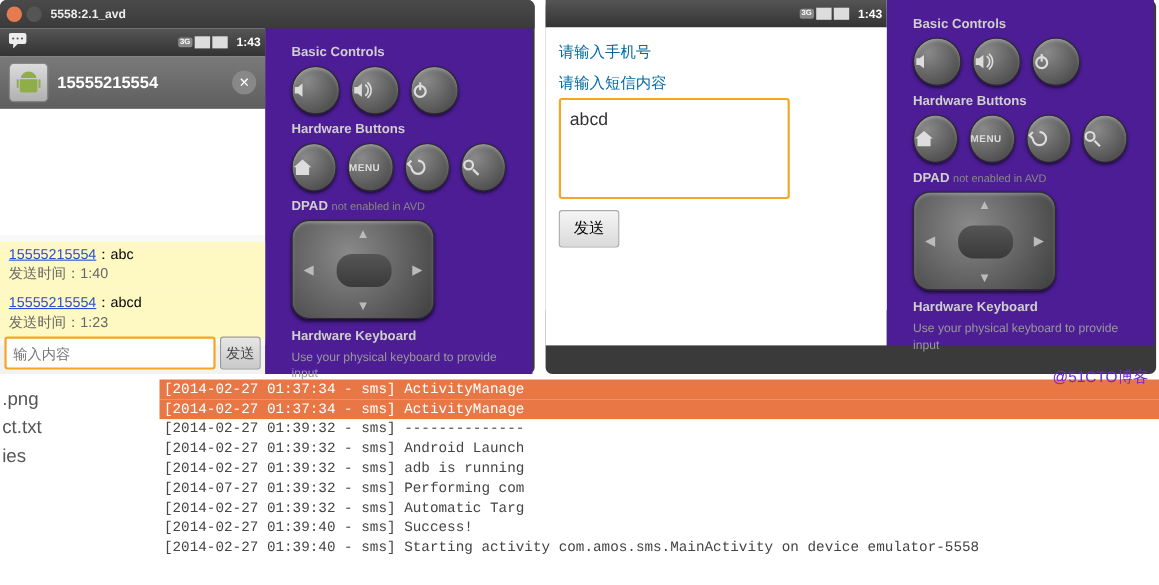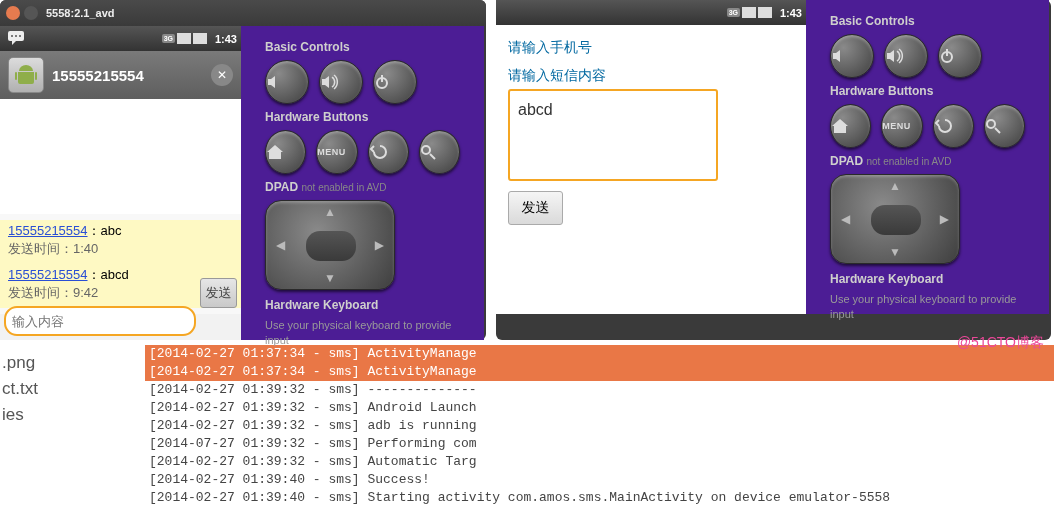--- a/index.html
+++ b/index.html
@@ -22,21 +22,21 @@
   .notif-ico { width: 36px; height: 36px; background: linear-gradient(#dcdcdc,#b0b0b0); border-radius: 5px; border:1px solid #888; display:flex; align-items:center; justify-content:center; font-size:18px; margin-right:8px; }
   .notif-title { color:#fff; font-weight:bold; font-size:15px; flex:1; }
   .notif-close { width:22px; height:22px; background:#888; border-radius:50%; color:#fff; text-align:center; line-height:22px; font-size:12px; }
 
   .sms-list { background:#f8f8f8; padding: 6px 0; }
   .sms-item { padding: 2px 8px 6px 8px; background:#fef9c3; }
   .sms-link { color:#2a4fd4; text-decoration:underline; font-size:13px; }
   .sms-suffix{ font-size:13px; }
   .sms-time { color:#666; font-size:13px; }
   .compose-row { display:flex; position:absolute; bottom:0; left:0; right:0; padding:4px; gap:4px; background:transparent; }
-  .compose-input { flex:1; height:30px; border:2px solid #f5a623; border-radius:13px; padding:2px 6px; font-size:13px; color:#888;margin-top:28px; }
+  .compose-input { flex:1; height:30px; border:2px solid #f5a623; border-radius:3px; padding:2px 6px; font-size:13px; color:#888; }
   .compose-send { width:40px; height:30px; background:linear-gradient(#e6e6e6,#c9c9c9); border:1px solid #999; border-radius:3px; font-size:13px; color:#444; }
 
   .android-title-bar { height: 32px; background: linear-gradient(#4a4a4a,#2e2e2e); color:#fff; font-size:15px; display:flex; align-items:center; padding:0 10px; }
   .app-body { background:#fff; padding:10px 12px; height: calc(100% - 57px); }
   .app-label { font-size:14px; color:#0369a1; margin: 4px 0; }
   .app-input { width:210px; height:38px; border:1px solid #666; border-radius:3px; font-size:18px; padding:2px 8px; color:#333; display:flex; align-items:center; }
   .app-textarea { width:210px; height:92px; border:2px solid #f5a623; border-radius:3px; font-size:16px; padding:10px 8px; color:#333; }
   .app-send-btn { margin-top:10px; width:55px; height:34px; background:linear-gradient(#f5f5f5,#dadada); border:1px solid #aaa; border-radius:3px; font-size:14px; }
 
   .side-panel { width: 243px; background: #4c1d95; color:#bbb; padding: 8px 24px; }
@@ -53,21 +53,21 @@
   .dpad .lf{ left:10px; top:50%; transform:translateY(-50%);} 
   .dpad .rt{ right:10px; top:50%; transform:translateY(-50%);} 
   .dpad .center{ position:absolute; top:30px; left:40px; width:50px; height:30px; border-radius:14px; background:linear-gradient(#555,#3a3a3a); }
 
   .console { position:absolute; left:145px; top:345px; right:0; font-family: "Courier New", monospace; font-size:13px; line-height:18px; background:#fff; }
   .console .ln { white-space:pre; color:#444; padding:0 4px; }
   .console .hl { background:#e97746; color:#fff; }
 
   .bg-files { position:absolute; left:2px; top:350px; color:#555; font-size:17px; line-height:26px; }
 
-  .watermark { position:absolute; right:10px; bottom:180px; color:#ec4899; font-size:14px; }
+  .watermark { position:absolute; right:10px; bottom:180px; color:#6d28d9; font-size:14px; }
 
   
   .ico-speech { color:#333; }
 </style>
 </head>
 <body>
 
 <div class="bg-files">
   <div>.png</div>
   <div>ct.txt</div>
@@ -123,21 +123,21 @@
         <span class="notif-close">✕</span>
       </div>
       <div style="height:115px; background:#fff"></div>
       <div class="sms-list">
         <div class="sms-item">
           <a class="sms-link">15555215554</a><span class="sms-suffix">：</span><span class="sms-suffix">abc</span>
           <div class="sms-time"><span>发送时间：</span><span>1:40</span></div>
         </div>
         <div class="sms-item">
           <a class="sms-link">15555215554</a><span class="sms-suffix">：</span><span class="sms-suffix">abcd</span>
-          <div class="sms-time"><span>发送时间：</span><span>9:42</span></div>
+          <div class="sms-time"><span>发送时间：</span><span>1:23</span></div>
         </div>
       </div>
       <div class="compose-row">
         <input class="compose-input" placeholder="输入内容" style="">
         <button class="compose-send">发送</button>
       </div>
     </div>
 
     <div class="side-panel" style="height:314px;">
       <div class="sp-heading">Basic Controls</div>

